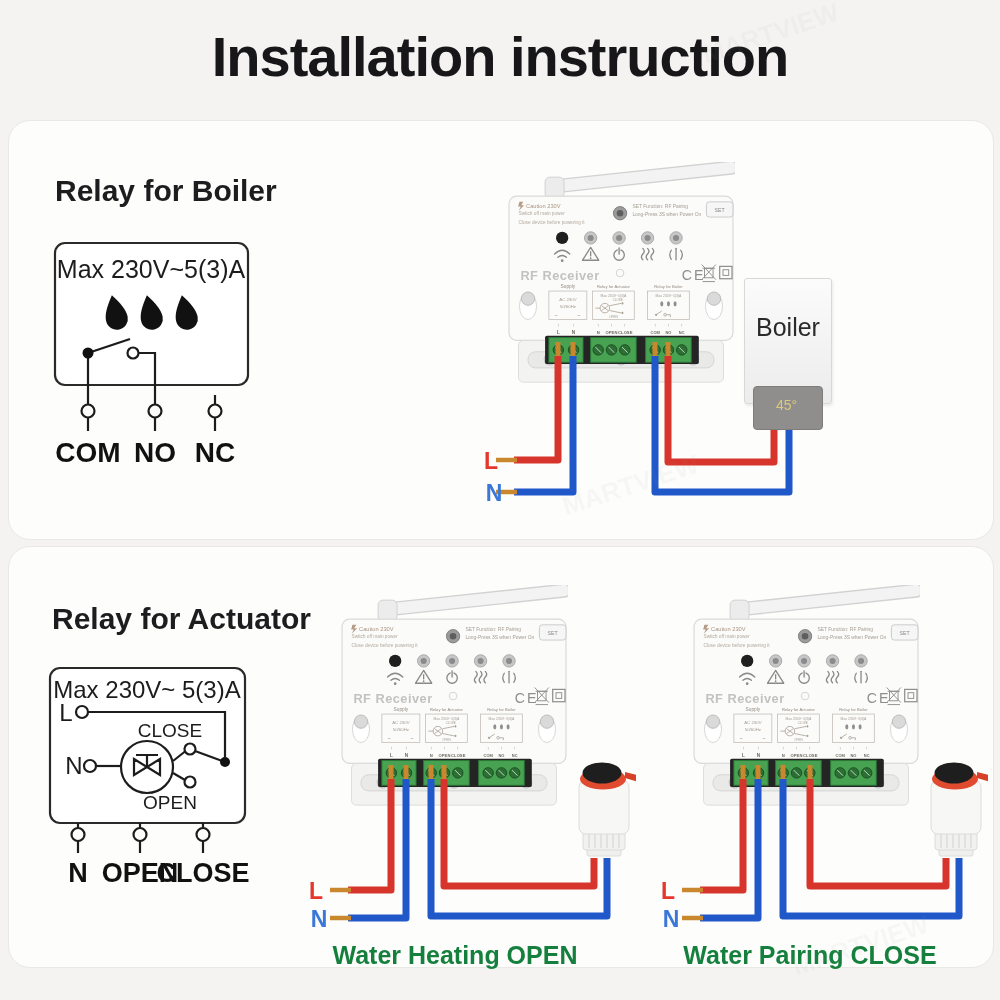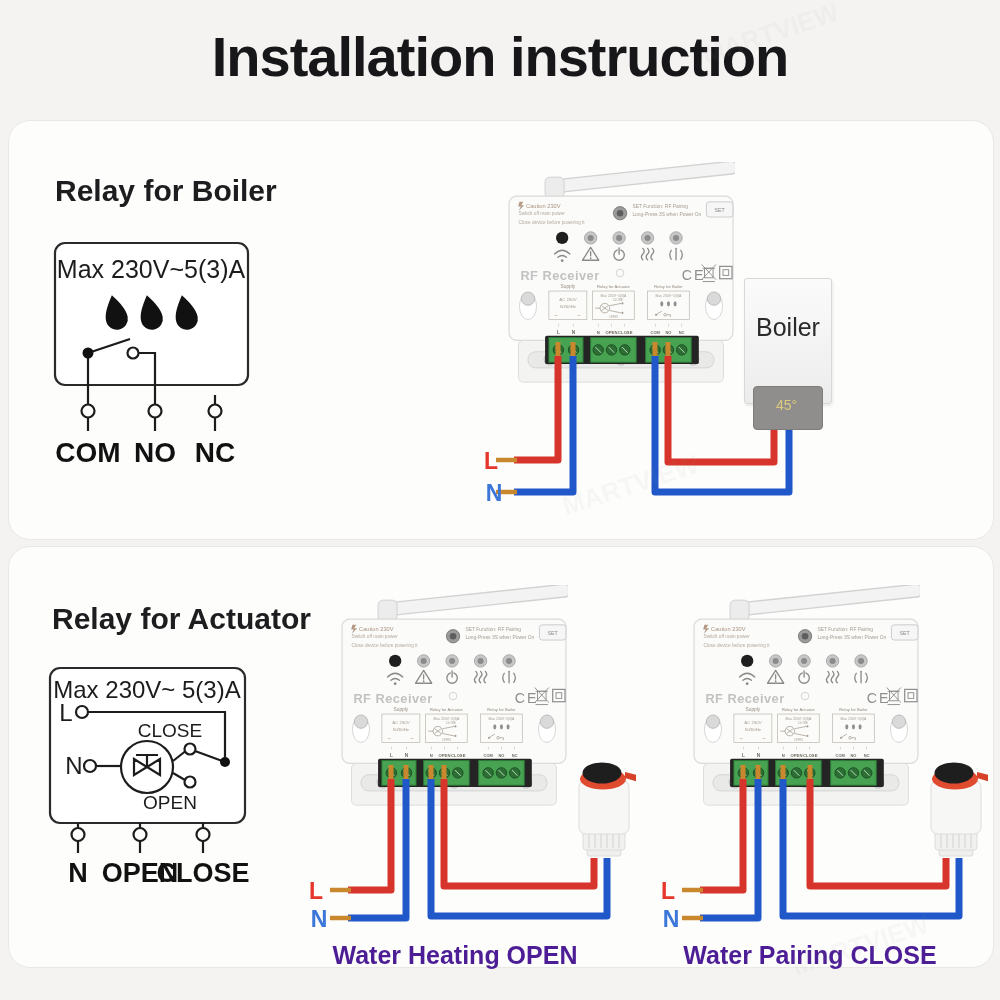--- a/index.html
+++ b/index.html
@@ -8,21 +8,21 @@
   #card-boiler{top:120px;height:418px;}
   #card-actuator{top:546px;height:420px;}
   .title{position:absolute;top:24px;left:0;width:1000px;text-align:center;font-size:56px;font-weight:bold;letter-spacing:-1px;color:#17171a;z-index:5;}
   .section-heading{position:absolute;font-size:30px;font-weight:bold;color:#1d1d1f;z-index:5;}
   #heading-boiler{left:55px;top:174px;}
   #heading-actuator{left:52px;top:602px;}
   .abs{position:absolute;}
   .z2{z-index:2;} .z3{z-index:3;} .z4{z-index:4;}
   .wire-label{position:absolute;font-size:23px;font-weight:bold;z-index:5;width:26px;text-align:center;}
   .wl-red{color:#e5372c;} .wl-blue{color:#3b77d8;}
-  .caption{position:absolute;top:941px;width:340px;text-align:center;font-size:25px;font-weight:bold;color:#4c1d95;z-index:5;}
+  .caption{position:absolute;top:941px;width:340px;text-align:center;font-size:25px;font-weight:bold;color:#15803d;z-index:5;}
   #caption-open{left:285px;} #caption-close{left:640px;}
   .boiler-box{position:absolute;left:744px;top:278px;width:86px;height:124px;background:linear-gradient(180deg,#fbfbfb,#ececec);border:1px solid #d8d8d8;border-radius:3px;box-shadow:1px 2px 3px rgba(0,0,0,0.08);z-index:4;}
   .boiler-label{display:block;text-align:center;margin-top:34px;font-size:25px;color:#2a2a2a;}
   .boiler-display{position:absolute;left:8px;top:75px;width:68px;height:42px;background:#8f8e8c;border-radius:4px;border:1px solid #7e7d7b;margin-top:32px;}
   .boiler-display span{position:absolute;left:22px;top:10px;font-size:14px;color:#e8d47c;opacity:.85;}
   .watermark{position:absolute;font-size:26px;font-weight:bold;color:#9a9a9a;opacity:.06;z-index:6;transform:rotate(-18deg);pointer-events:none;}
   svg text{font-family:"Liberation Sans",sans-serif;}
 </style>
 </head>
 <body>

